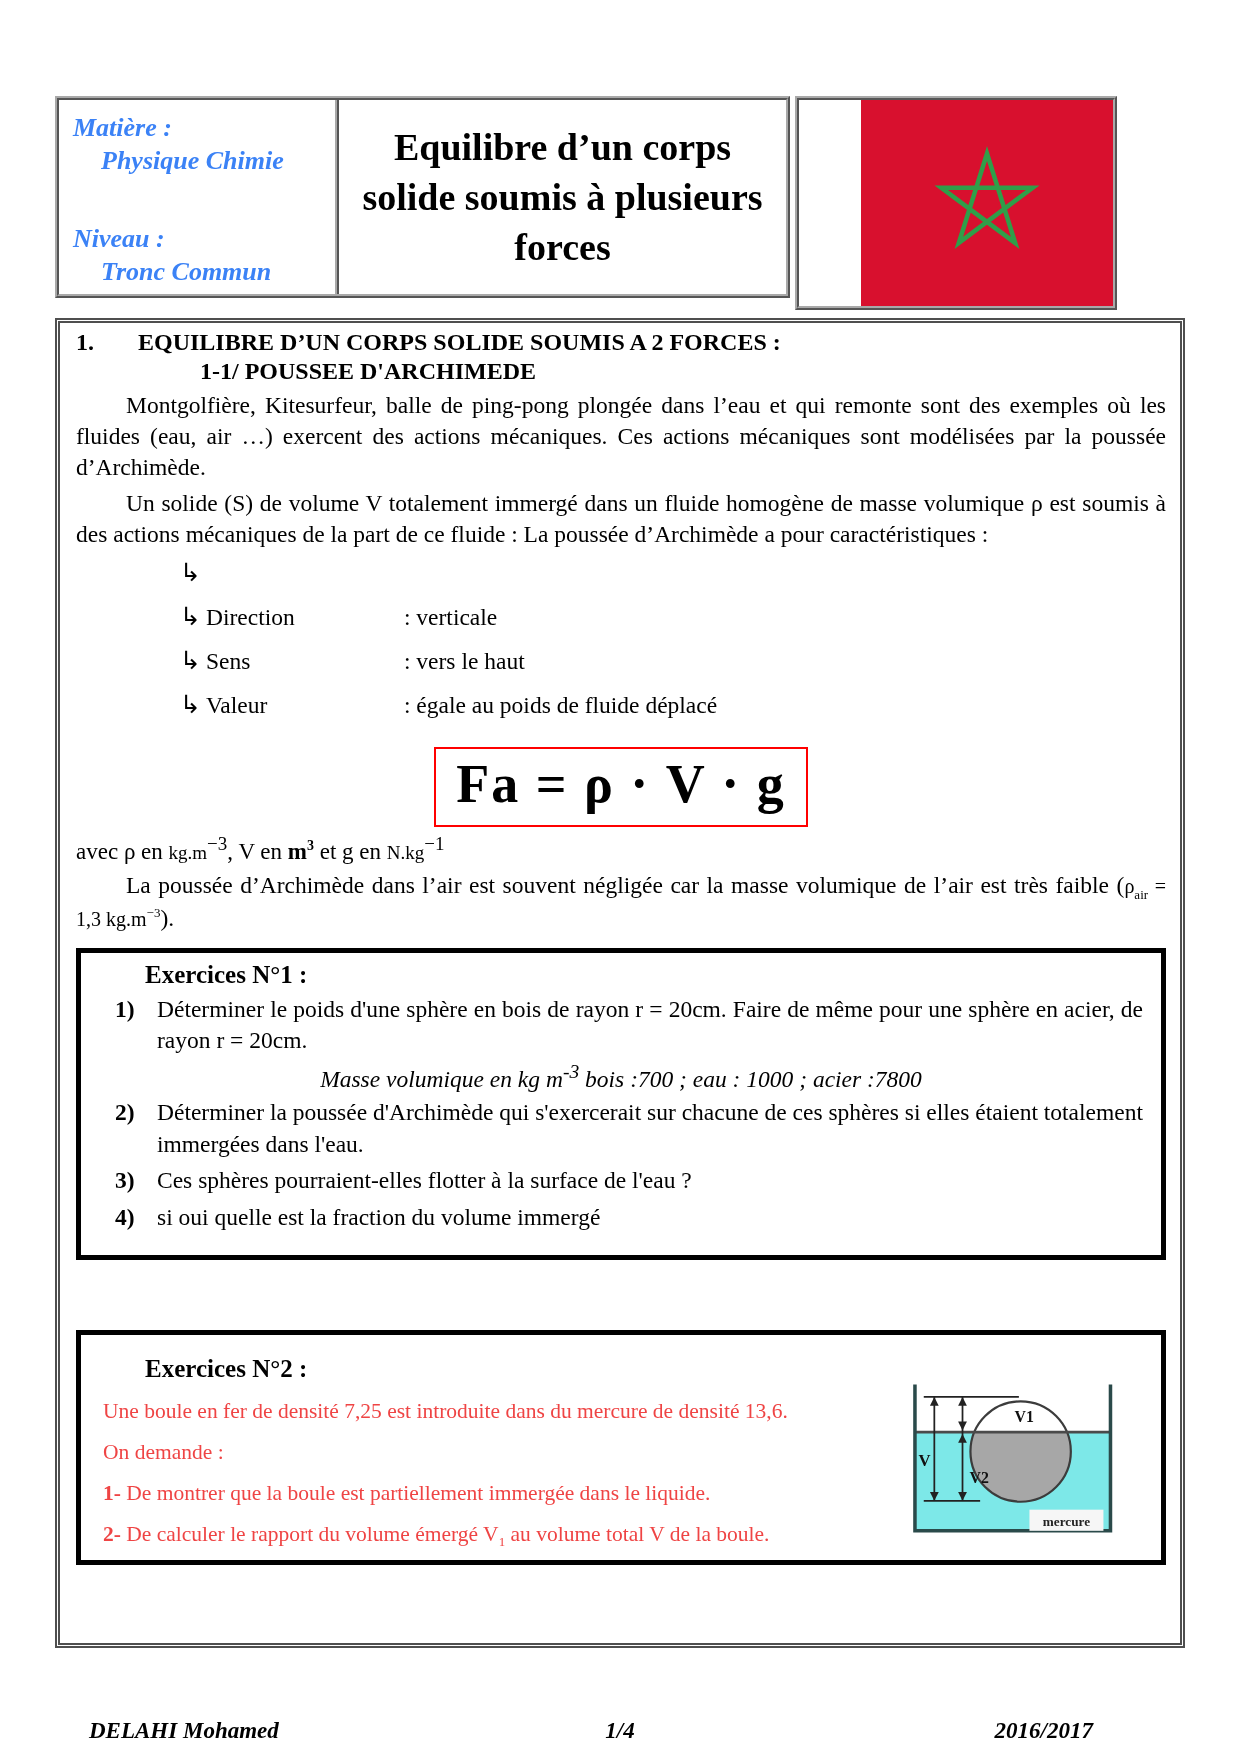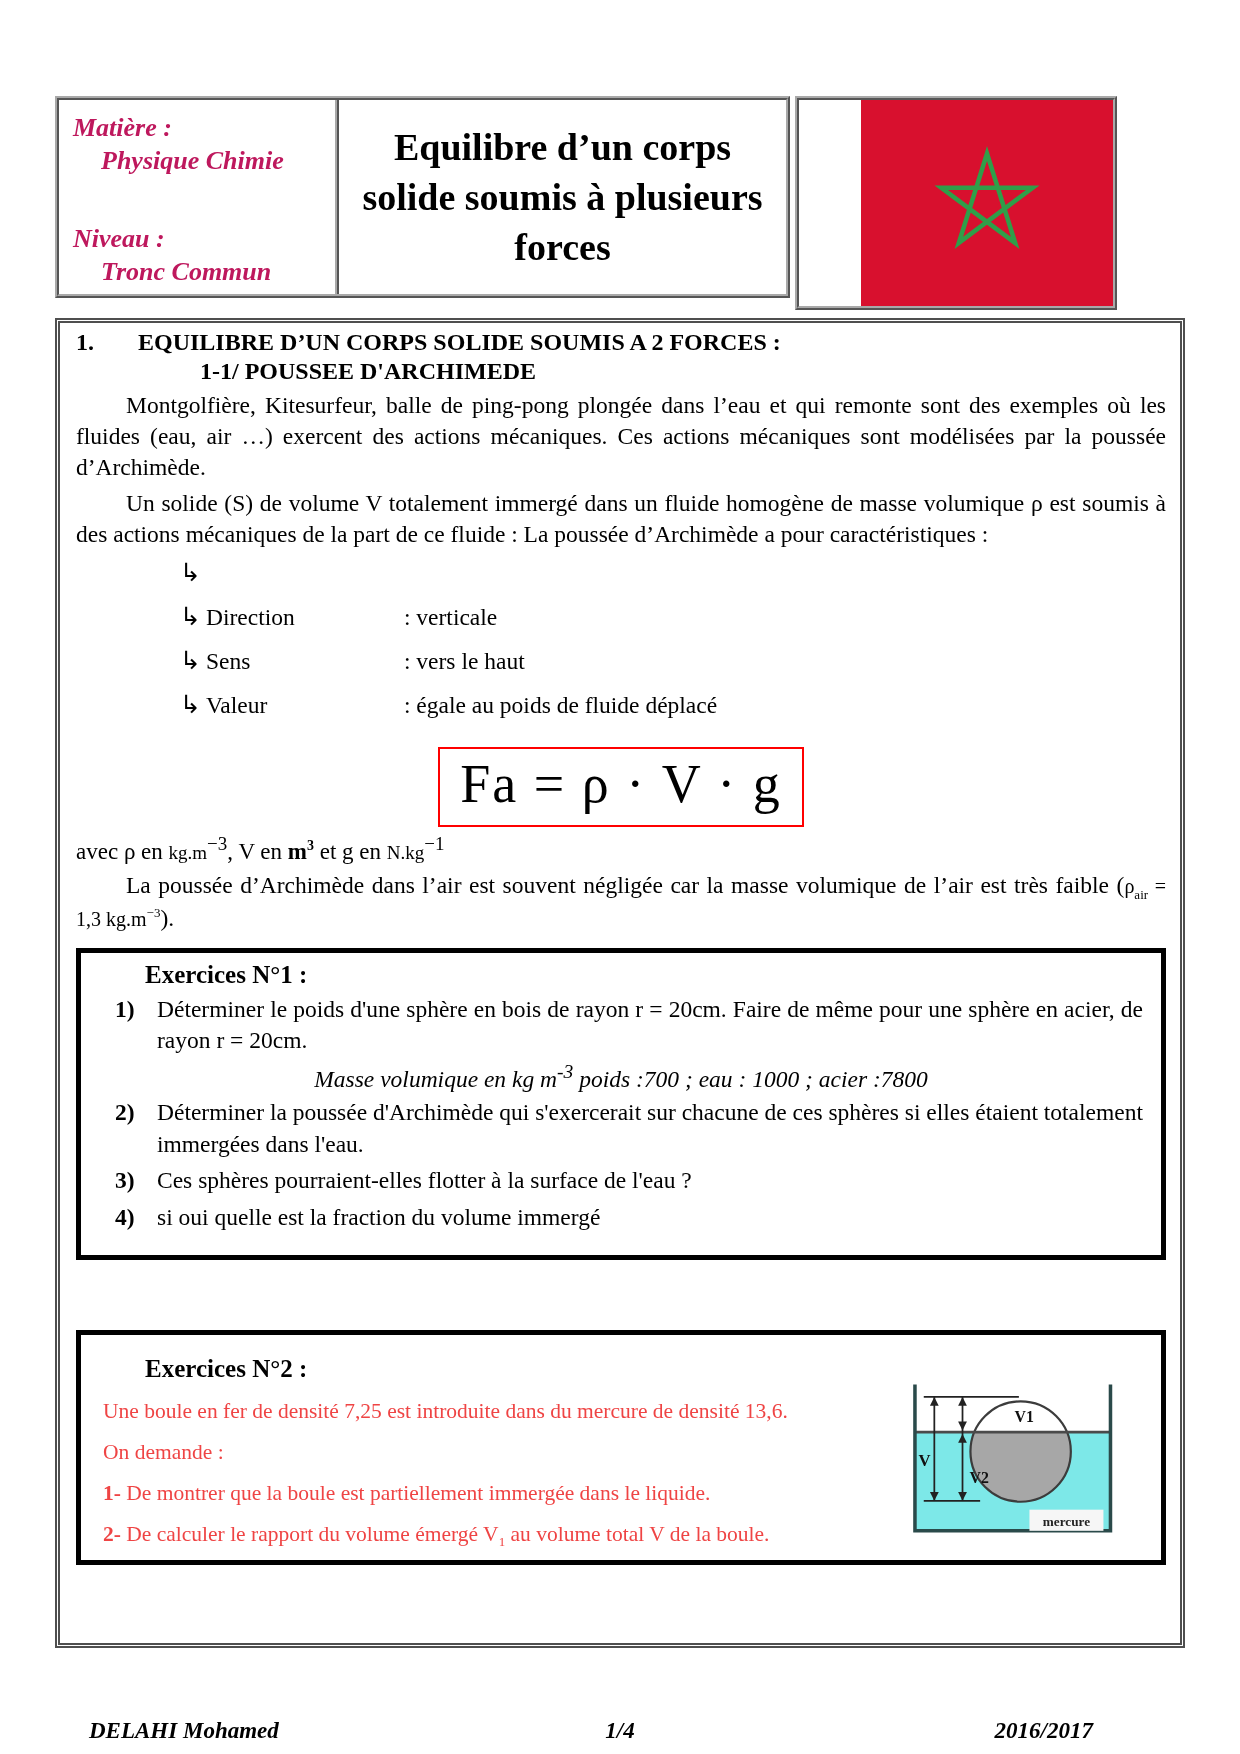--- a/index.html
+++ b/index.html
@@ -3,21 +3,21 @@
 <meta charset="utf-8">
 <style>
   html,body { margin:0; padding:0; background:#fff; }
   .page { position:relative; width:1240px; height:1754px; background:#ffffff;
           font-family:"Liberation Serif","DejaVu Serif",serif; color:#000; overflow:hidden; }
 
   
   .hdr { position:absolute; left:55px; top:96px; width:735px; height:202px;
          border:4px ridge #a9a9a9; display:flex; box-sizing:border-box; background:#fff; }
   .hdr-left { width:280px; border-right:4px ridge #a9a9a9; padding:12px 8px 8px 14px; box-sizing:border-box; }
-  .purple { color:#be185d; font-weight:bold; font-style:italic; font-size:26px; line-height:1.25; }
+  .purple { color:#3b82f6; font-weight:bold; font-style:italic; font-size:26px; line-height:1.25; }
   .indent { padding-left:28px; }
   .mt { margin-top:46px; }
   .hdr-title { flex:1; display:flex; align-items:center; justify-content:center; text-align:center;
                font-weight:bold; font-size:38px; line-height:1.32; padding:0 14px; }
 
   .flag-box { position:absolute; left:795px; top:96px; width:322px; height:214px;
               border:4px ridge #a9a9a9; box-sizing:border-box; background:#fff;
               display:flex; justify-content:flex-end; }
   .flag { width:252px; height:100%; display:block; }
 
@@ -31,21 +31,21 @@
 
   .para { font-size:23.5px; line-height:1.32; text-align:justify; text-indent:50px; margin:5px 0 0 0; }
 
   .bullets { margin:8px 0 0 104px; font-size:23.5px; }
   .b-row { display:flex; align-items:baseline; margin-top:15px; }
   .b-row.first { margin-top:4px; }
   .b-ico { font-family:"DejaVu Sans",sans-serif; font-size:25px; margin-right:5px; flex:none; }
   .b-label { width:198px; flex:none; }
 
   .formula-wrap { text-align:center; margin-top:28px; }
-  .formula-box { display:inline-block; border:2px solid #ff0000; padding:4px 20px 10px; font-size:54px; letter-spacing:2px; }
+  .formula-box { display:inline-block; border:2px solid #ff0000; padding:4px 20px 10px; font-size:54px; letter-spacing:2px;font-weight:bold; }
 
   .units { text-align:left; padding-right:98px; font-size:23px; margin-top:6px; }
   .units .small { font-size:19px; }
   .units sup { font-size:14px; }
   .units .bold { font-weight:bold; }
 
   .p3 .inlinef { font-size:20px; }
   .p3 sub { font-size:13px; }
   .p3 sup { font-size:13px; }
 
@@ -138,21 +138,21 @@
       <span>La poussée d’Archimède dans l’air est souvent négligée car la masse volumique de l’air est très faible (</span><span class="inlinef">ρ</span><sub>air</sub><span class="inlinef"> = 1,3 kg.m</span><sup>−3</sup><span>).</span>
     </p>
 
     <div class="ex-box ex1">
       <div class="ex-title">Exercices N°1 :</div>
       <div class="ex-item">
         <span class="ex-num">1)</span>
         <span class="ex-text">Déterminer le poids d'une sphère en bois de rayon r = 20cm. Faire de même pour une sphère en acier, de rayon r = 20cm.</span>
       </div>
       <div class="ex-note">
-        <span>Masse volumique en kg m</span><sup>-3</sup><span> poids :700 ; eau : 1000 ; acier :7800</span>
+        <span>Masse volumique en kg m</span><sup>-3</sup><span> bois :700 ; eau : 1000 ; acier :7800</span>
       </div>
       <div class="ex-item">
         <span class="ex-num">2)</span>
         <span class="ex-text">Déterminer la poussée d'Archimède qui s'exercerait sur chacune de ces sphères si elles étaient totalement immergées dans l'eau.</span>
       </div>
       <div class="ex-item">
         <span class="ex-num">3)</span>
         <span class="ex-text">Ces sphères pourraient-elles flotter à la surface de l'eau ?</span>
       </div>
       <div class="ex-item">

